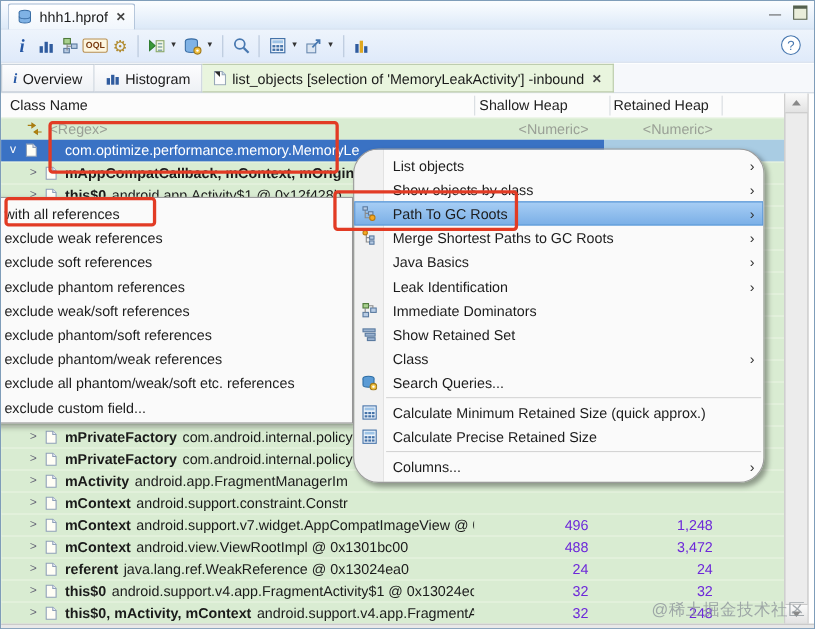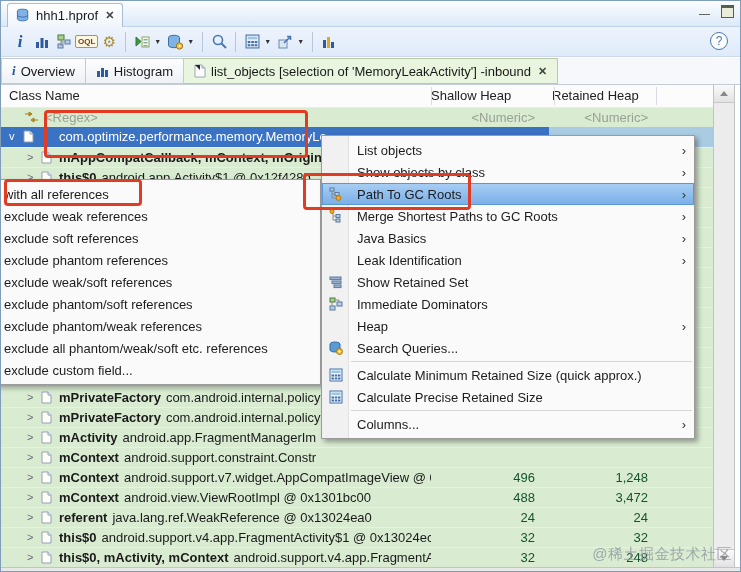--- a/index.html
+++ b/index.html
@@ -59,21 +59,21 @@
   .chev { position:absolute; left:26px; top:0; width:12px; line-height:19px; color:#667;
     font-size:11px; cursor:pointer; }
   .row.sel .chev { left:8px; }
   .pgicon { position:absolute; left:40px; top:3px; }
   .row.sel .pgicon { left:22px; }
   .cname { position:absolute; left:0; top:0; width:430px; line-height:19px; padding-left:58px;
     overflow:hidden; white-space:nowrap; }
   .row.sel .cname { width:548px; }
   .cname b { margin-right:5px; }
   .cname b:empty { display:none; }
-  .cnum { position:absolute; top:0; line-height:19px; text-align:right; color:#14532d; }
+  .cnum { position:absolute; top:0; line-height:19px; text-align:right; color:#6d28d9; }
   .cnum.shallow { left:430px; width:115px; padding-right:11px; }
   .cnum.retained { left:545px; width:105px; padding-right:3px; }
   .filter-row { color:#8a9088; }
   .filter-row .ftext { position:absolute; left:44px; top:0; line-height:19px; color:#9aa096; }
   .filter-row .fnum { color:#9aa096; }
   .ficon { position:absolute; left:24px; top:3px; }
   
   .vscroll { position:absolute; left:712px; top:0; width:22px; height:482px; background:#ececec;
     border-left:1px solid #c2c2c2; border-right:1px solid #c2c2c2; }
   .sbtn { position:absolute; left:0; width:20px; height:18px; background:linear-gradient(#fafafa,#e2e2e2);
@@ -87,21 +87,21 @@
     border-top:1px solid #c4c4c4; }
   
   .menu { position:absolute; background:linear-gradient(to right,#f1f1f1 0,#f1f1f1 26px,#e2e2e2 26px,#e2e2e2 27px,#fafafa 27px);
     border:1px solid #9b9b9b; box-shadow:3px 3px 5px rgba(0,0,0,.35); padding:3px 0; }
   .mi { height:22px; display:flex; align-items:center; padding-right:8px; cursor:pointer; color:#1c1c1c; }
   .mi-icon { width:27px; flex:none; display:flex; align-items:center; justify-content:center; }
   .mi-label { flex:1; padding-left:8px; white-space:nowrap; }
   .mi-arrow { width:12px; text-align:right; color:#333; font-size:13px; }
   .mi.highlight { background:linear-gradient(#a9cff5,#79aee6); box-shadow:inset 0 0 0 1px #5b97d6; }
   .msep { height:1px; background:#d4d4d4; margin:2px 2px 2px 29px; }
-  .mainmenu { left:320px; top:134px; width:374px; z-index:20; }
+  .mainmenu { left:320px; top:134px; width:374px; z-index:20;border-radius:23px; }
   .submenu { left:-14px; top:178px; width:334px; z-index:10;
     background:#fafafa; }
   .submenu .mi-label { padding-left:16px; }
   
   .redrect { position:absolute; border:3px solid #e23b24; border-radius:4px; z-index:50; pointer-events:none; }
   .watermark { position:absolute; right:8px; top:544px; z-index:60; font-size:15px; color:#8f969c;
     opacity:.8; letter-spacing:.5px; pointer-events:none; }
 </style>
 </head>
 <body>
@@ -230,22 +230,22 @@
           <path d="M8 1v3h3" fill="#cde" stroke="#98a8b8"></path>
         </svg>
       <span>list_objects  [selection of 'MemoryLeakActivity'] -inbound</span>
       <span class="closex">✕</span>
     </div>
   </div>
 
   <div class="grid">
     <div class="ghead">
       <span class="h" style="left:8px">Class Name</span>
-      <span class="h" style="left:430px; width:115px; padding-right:8px">Shallow Heap</span>
-      <span class="h" style="left:551px; width:100px; text-align:left; padding-right:2px">Retained Heap</span>
+      <span class="h" style="left:408px; width:115px; text-align:right; padding-right:8px">Shallow Heap</span>
+      <span class="h" style="left:551px; width:100px; text-align:center; padding-right:2px">Retained Heap</span>
       <span class="hdiv" style="left:430px"></span>
       <span class="hdiv" style="left:553px"></span>
       <span class="hdiv" style="left:655px"></span>
     </div>
 
     <div class="row filter-row" style="top:22px">
       <svg class="ficon" width="13" height="13" viewBox="0 0 13 13">
           <path d="M0 3h6M4 1l3 2-3 2z" fill="#d4a017" stroke="#a87c10"></path>
           <path d="M13 9H7M9 7L6 9l3 2z" fill="#d4a017" stroke="#a87c10"></path>
         </svg>
@@ -466,43 +466,43 @@
         <span class="mi-arrow">›</span>
       </div>
     <div class="mi">
         <span class="mi-icon"></span>
         <span class="mi-label">Leak Identification</span>
         <span class="mi-arrow">›</span>
       </div>
     <div class="mi">
       <span class="mi-icon">
           <svg width="14" height="14" viewBox="0 0 14 14">
-            <rect x="1" y="2" width="11" height="2.6" fill="#9ab2d0" stroke="#5a7aa0"></rect>
-            <rect x="3" y="6" width="9" height="2.6" fill="#9ab2d0" stroke="#5a7aa0"></rect>
-            <rect x="5" y="10" width="7" height="2.6" fill="#9ab2d0" stroke="#5a7aa0"></rect>
-          </svg>
-        </span>
-      <span class="mi-label">Show Retained Set</span>
-        <span class="mi-arrow"></span>
-    </div>
-    <div class="mi">
-      <span class="mi-icon">
-          <svg width="14" height="14" viewBox="0 0 14 14">
             <rect x="1" y="1" width="5" height="4" fill="#a9d18e" stroke="#4e7a3a"></rect>
             <rect x="8" y="5" width="5" height="4" fill="#b8cce4" stroke="#5a7aa0"></rect>
             <rect x="1" y="9" width="5" height="4" fill="#b8cce4" stroke="#5a7aa0"></rect>
             <path d="M3 5v4M6 3h4v2" stroke="#8a8a8a" fill="none"></path>
           </svg>
         </span>
       <span class="mi-label">Immediate Dominators</span>
         <span class="mi-arrow"></span>
     </div>
     <div class="mi">
+      <span class="mi-icon">
+          <svg width="14" height="14" viewBox="0 0 14 14">
+            <rect x="1" y="2" width="11" height="2.6" fill="#9ab2d0" stroke="#5a7aa0"></rect>
+            <rect x="3" y="6" width="9" height="2.6" fill="#9ab2d0" stroke="#5a7aa0"></rect>
+            <rect x="5" y="10" width="7" height="2.6" fill="#9ab2d0" stroke="#5a7aa0"></rect>
+          </svg>
+        </span>
+      <span class="mi-label">Show Retained Set</span>
+        <span class="mi-arrow"></span>
+    </div>
+    <div class="mi">
         <span class="mi-icon"></span>
-        <span class="mi-label">Heap</span>
+        <span class="mi-label">Class</span>
         <span class="mi-arrow">›</span>
       </div>
     <div class="mi">
       <span class="mi-icon">
           <svg width="14" height="14" viewBox="0 0 14 14">
             <ellipse cx="6" cy="3" rx="5" ry="2" fill="#5b9bd5" stroke="#2e6da4"></ellipse>
             <path d="M1 3v6c0 1.1 2.2 2 5 2s5-.9 5-2V3" fill="#5b9bd5" stroke="#2e6da4"></path>
             <circle cx="10.5" cy="10.5" r="3" fill="#f0c040" stroke="#a07818"></circle>
             <circle cx="10.5" cy="10.5" r="1.1" fill="#fff"></circle>
           </svg>

